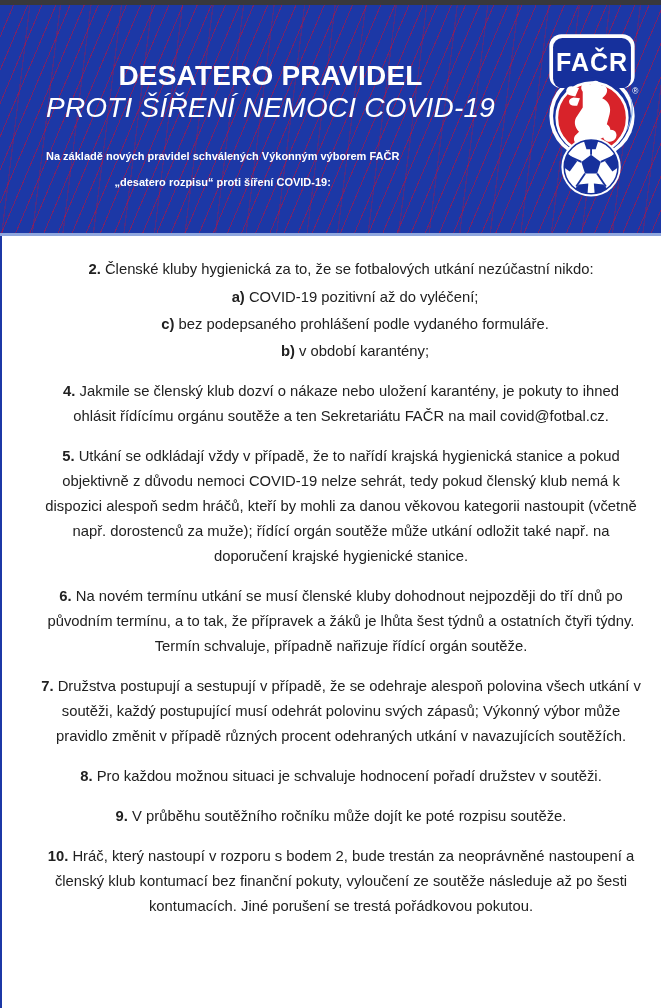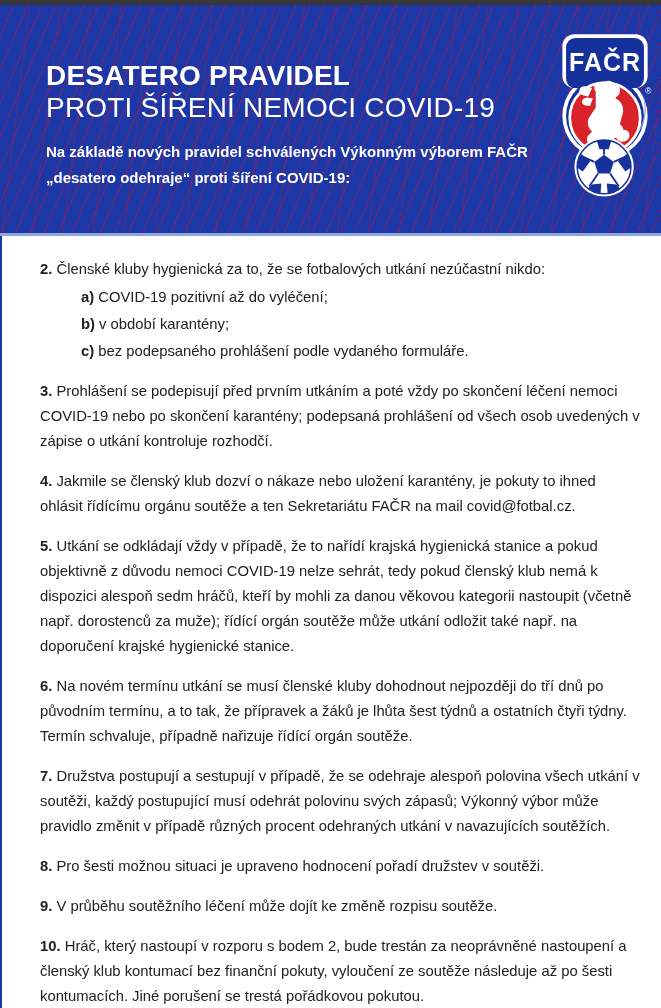--- a/index.html
+++ b/index.html
@@ -1,35 +1,35 @@
 <!DOCTYPE html>
 <html><head>
 <meta charset="utf-8">
 <style>
   html,body{margin:0;padding:0;background:#ffffff;}
   .page{
     width:661px;height:1008px;
     display:flex;flex-direction:column;
     font-family:"Liberation Sans",sans-serif;
-    box-sizing:border-box;overflow:hidden;background:#ffffff;
+    box-sizing:border-box;overflow:hidden;background:#ffffff;text-align:center;
   }
   .top-strip{height:5px;background:#38383c;flex:0 0 auto;}
   .header{
     position:relative;height:228px;flex:0 0 auto;color:#ffffff;
     background:
       repeating-linear-gradient(113deg, rgba(193,18,56,0) 0 12px, rgba(193,18,56,.55) 12px 13px),
       repeating-linear-gradient(97deg, rgba(193,18,56,0) 0 29px, rgba(193,18,56,.30) 29px 30.3px),
       #1c38a6;
   }
   .title{position:absolute;left:46px;top:36px;font-size:28px;line-height:32px;letter-spacing:.2px;}
   .title .l1{font-weight:700;display:block;}
-  .title .l2{font-weight:400;display:block;}
-  .intro{position:absolute;left:46px;top:119px;font-size:15px;font-weight:700;line-height:25.5px;}
+  .title .l2{font-weight:400;display:block;font-style:italic;}
+  .intro{position:absolute;left:46px;top:128px;font-size:11px;font-weight:700;line-height:25.5px;}
   .intro span{display:block;}
-  .logo{position:absolute;right:5px;top:27px;width:102px;height:166px;}
+  .logo{position:absolute;right:18px;top:27px;width:102px;height:166px;}
   .logo svg{display:block;width:100%;height:100%;}
   .divider{height:3px;background:#8ea6de;flex:0 0 auto;}
   .main{
     flex:1 1 auto;box-sizing:border-box;
     border-left:2px solid #1c38a6;
     padding:21px 19px 0 38px;
     color:#212121;font-size:14.8px;line-height:25px;
   }
   .rule{margin:0 0 15px 0;}
   .rule .num{font-weight:700;}
@@ -44,21 +44,21 @@
 
   <div class="top-strip"></div>
 
   <header class="header">
     <h1 class="title">
       <span class="l1">DESATERO PRAVIDEL</span>
       <span class="l2">PROTI ŠÍŘENÍ NEMOCI COVID-19</span>
     </h1>
     <p class="intro">
       <span>Na základě nových pravidel schválených Výkonným výborem FAČR</span>
-      <span>„desatero odehraje“ proti šíření COVID-19:</span>
+      <span>„desatero rozpisu“ proti šíření COVID-19:</span>
     </p>
 
     <div class="logo">
       <svg viewBox="0 0 110 178" xmlns="http://www.w3.org/2000/svg">
 
         <rect x="9" y="2" width="92" height="58" rx="13" fill="#ffffff"></rect>
         <circle cx="55" cy="90" r="46" fill="#ffffff"></circle>
 
         <rect x="13" y="6" width="84" height="54" rx="10" fill="#16309c"></rect>
         <circle cx="55" cy="90" r="42" fill="#16309c"></circle>
@@ -110,34 +110,30 @@
 
     <div class="rule">
       <span class="num">2.</span>
       <span>Členské kluby hygienická za to, že se fotbalových utkání nezúčastní nikdo:</span>
       <div class="sublist">
         <p class="subitem">
           <span class="letter">a)</span>
           <span>COVID-19 pozitivní až do vyléčení;</span>
         </p>
         <p class="subitem">
+          <span class="letter">c)</span>
+          <span>bez podepsaného prohlášení podle vydaného formuláře.</span>
+        </p>
+        <p class="subitem">
           <span class="letter">b)</span>
           <span>v období karantény;</span>
-        </p>
-        <p class="subitem">
-          <span class="letter">c)</span>
-          <span>bez podepsaného prohlášení podle vydaného formuláře.</span>
         </p>
       </div>
     </div>
 
-    <p class="rule">
-      <span class="num">3.</span>
-      <span>Prohlášení se podepisují před prvním utkáním a poté vždy po skončení léčení nemoci COVID-19 nebo po skončení karantény; podepsaná prohlášení od všech osob uvedených v zápise o utkání kontroluje rozhodčí.</span>
-    </p>
 
     <p class="rule">
       <span class="num">4.</span>
       <span>Jakmile se členský klub dozví o nákaze nebo uložení karantény, je pokuty to ihned ohlásit řídícímu orgánu soutěže a ten Sekretariátu FAČR na mail covid@fotbal.cz.</span>
     </p>
 
     <p class="rule">
       <span class="num">5.</span>
       <span>Utkání se odkládají vždy v případě, že to nařídí krajská hygienická stanice a pokud objektivně z důvodu nemoci COVID-19 nelze sehrát, tedy pokud členský klub nemá k dispozici alespoň sedm hráčů, kteří by mohli za danou věkovou kategorii nastoupit (včetně např. dorostenců za muže); řídící orgán soutěže může utkání odložit také např. na doporučení krajské hygienické stanice.</span>
     </p>
@@ -147,26 +143,26 @@
       <span>Na novém termínu utkání se musí členské kluby dohodnout nejpozději do tří dnů po původním termínu, a to tak, že přípravek a žáků je lhůta šest týdnů a ostatních čtyři týdny. Termín schvaluje, případně nařizuje řídící orgán soutěže.</span>
     </p>
 
     <p class="rule">
       <span class="num">7.</span>
       <span>Družstva postupují a sestupují v případě, že se odehraje alespoň polovina všech utkání v soutěži, každý postupující musí odehrát polovinu svých zápasů; Výkonný výbor může pravidlo změnit v případě různých procent odehraných utkání v navazujících soutěžích.</span>
     </p>
 
     <p class="rule">
       <span class="num">8.</span>
-      <span>Pro šesti možnou situaci je upraveno hodnocení pořadí družstev v soutěži.</span>
+      <span>Pro každou možnou situaci je schvaluje hodnocení pořadí družstev v soutěži.</span>
     </p>
 
     <p class="rule">
       <span class="num">9.</span>
-      <span>V průběhu soutěžního léčení může dojít ke změně rozpisu soutěže.</span>
+      <span>V průběhu soutěžního ročníku může dojít ke poté rozpisu soutěže.</span>
     </p>
 
     <p class="rule">
       <span class="num">10.</span>
       <span>Hráč, který nastoupí v rozporu s bodem 2, bude trestán za neoprávněné nastoupení a členský klub kontumací bez finanční pokuty, vyloučení ze soutěže následuje až po šesti kontumacích. Jiné porušení se trestá pořádkovou pokutou.</span>
     </p>
 
   </main>
 
 </div>

